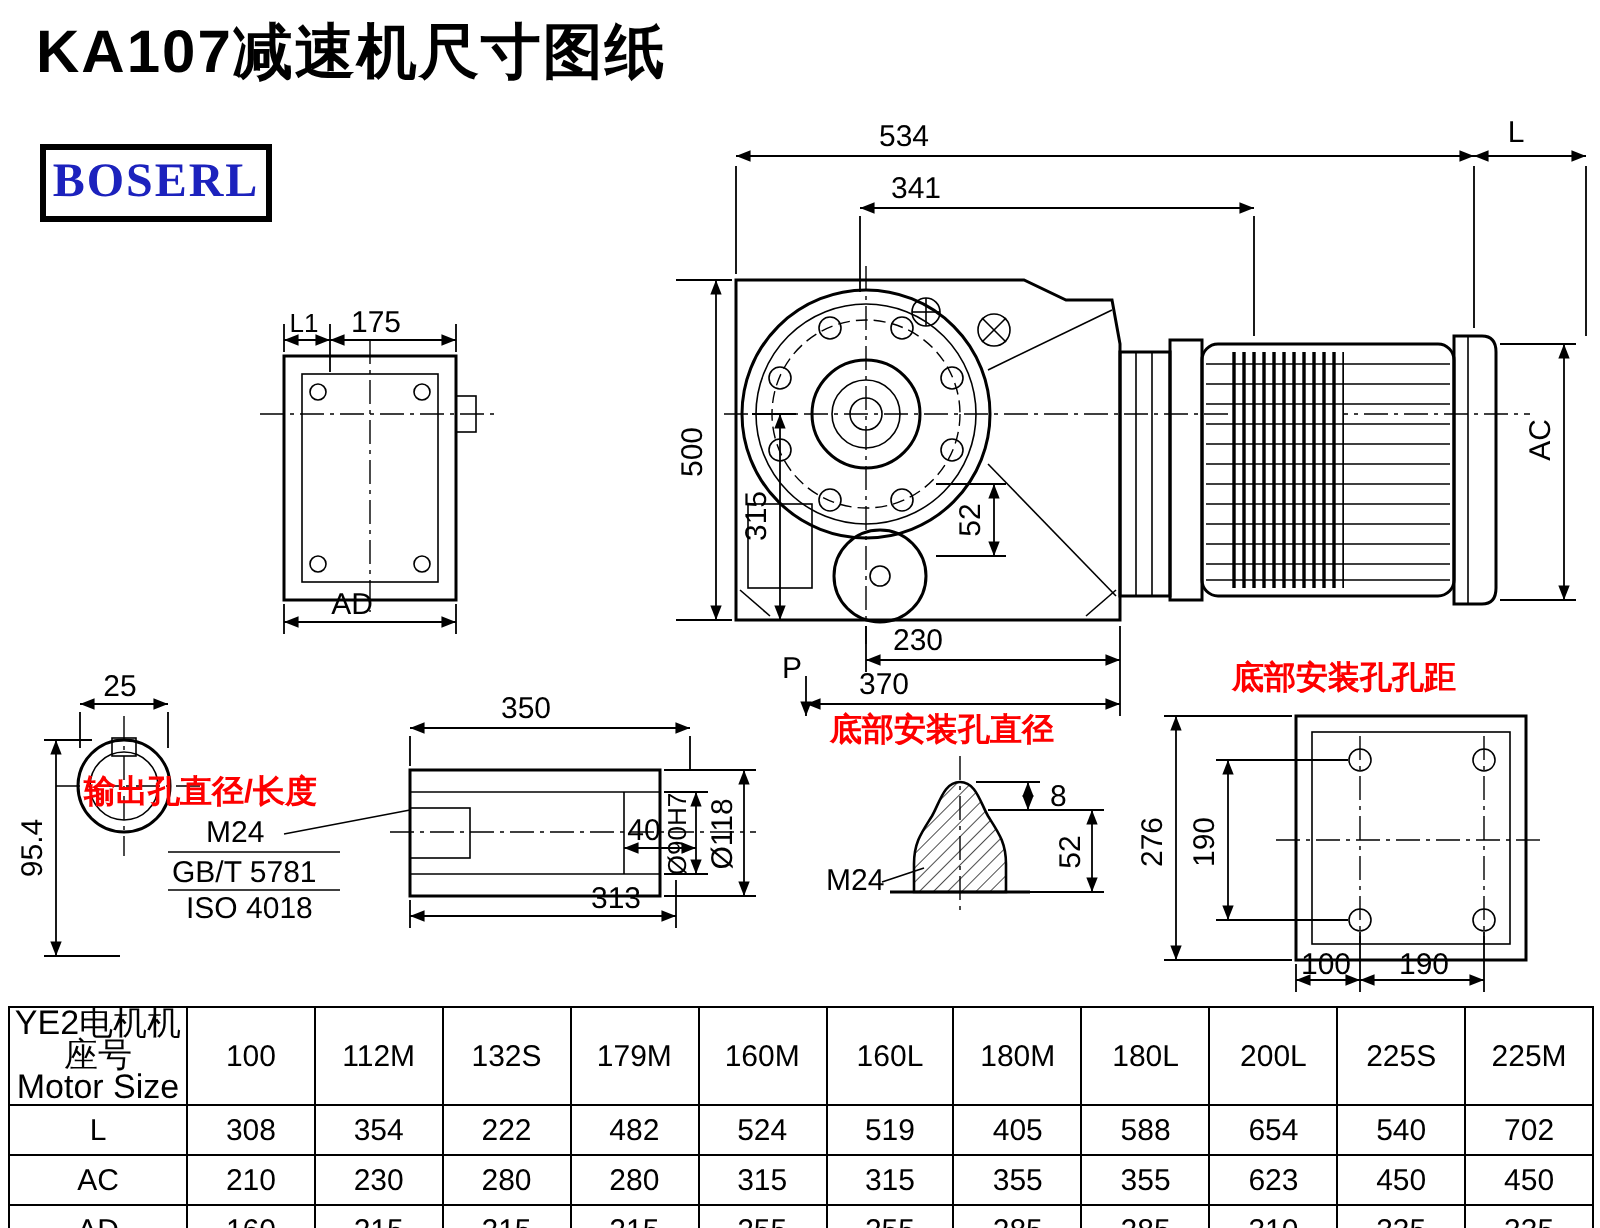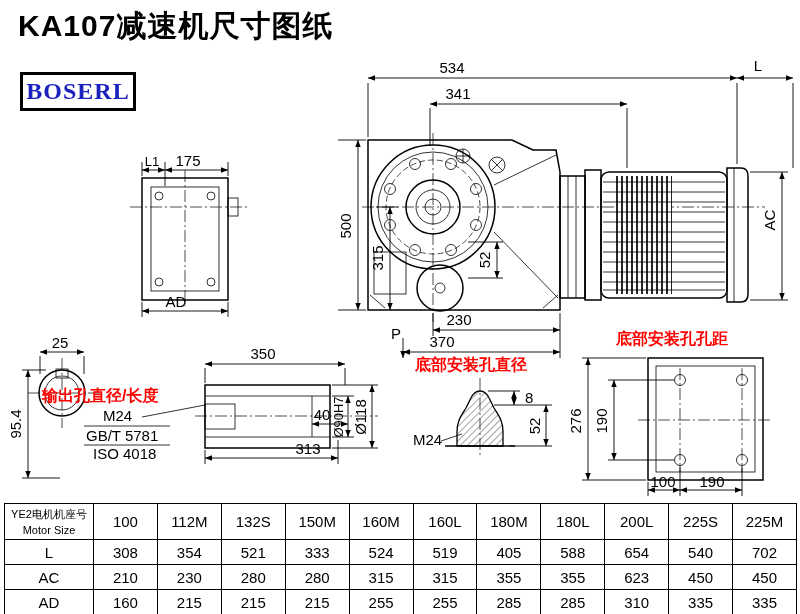--- a/index.html
+++ b/index.html
@@ -10,21 +10,21 @@
   .logo{position:absolute;left:20px;top:72px;width:116px;height:39px;border:3px solid #000;display:flex;align-items:center;justify-content:center;background:#fff}
   .logo span{font-family:"Liberation Serif",serif;font-weight:bold;font-size:24px;color:#1c22bd;letter-spacing:1px}
   svg.drawing{position:absolute;left:0;top:0}
   .red{position:absolute;color:#fe0000;font-weight:bold;font-size:16px;white-space:nowrap}
   .a1{left:42px;top:386px}
   .a2{left:415px;top:355px}
   .a3{left:616px;top:329px}
   table.spec{position:absolute;left:4px;top:503px;width:793px;border-collapse:collapse;table-layout:fixed;background:#fff}
   table.spec th,table.spec td{border:1px solid #000;text-align:center;vertical-align:middle;font-size:15px;font-weight:normal;color:#000;padding:0;height:25px}
   table.spec tr.hdr th{height:36px}
-  .hcell{font-size:11px;line-height:16px}
+  .hcell{font-size:17px;line-height:16px}
   svg .o{stroke:#000;stroke-width:1.5;fill:none}
   svg .t{stroke:#000;stroke-width:0.8;fill:none}
   svg .cl{stroke:#000;stroke-width:0.7;fill:none;stroke-dasharray:12 3 2 3}
   svg .bc{stroke:#000;stroke-width:0.7;fill:none;stroke-dasharray:6 3}
   svg g.dim line{stroke:#000;stroke-width:0.9;fill:none}
   svg text{font-family:"Liberation Sans",sans-serif;font-size:15px;fill:#000;stroke:none}
   svg text.sm{font-size:13px}
 </style>
 </head>
 <body>
@@ -289,35 +289,35 @@
     </colgroup>
     <tbody>
         <tr class="hdr">
       <th>
         <div class="hcell">YE2电机机座号</div>
         <div class="hcell">Motor Size</div>
       </th>
       <th>100</th>
       <th>112M</th>
       <th>132S</th>
-      <th>150M</th>
+      <th>179M</th>
       <th>160M</th>
       <th>160L</th>
       <th>180M</th>
       <th>180L</th>
       <th>200L</th>
       <th>225S</th>
       <th>225M</th>
     </tr>
     <tr>
       <td>L</td>
       <td>308</td>
       <td>354</td>
-      <td>521</td>
-      <td>333</td>
+      <td>222</td>
+      <td>482</td>
       <td>524</td>
       <td>519</td>
       <td>405</td>
       <td>588</td>
       <td>654</td>
       <td>540</td>
       <td>702</td>
     </tr>
     <tr>
       <td>AC</td>

